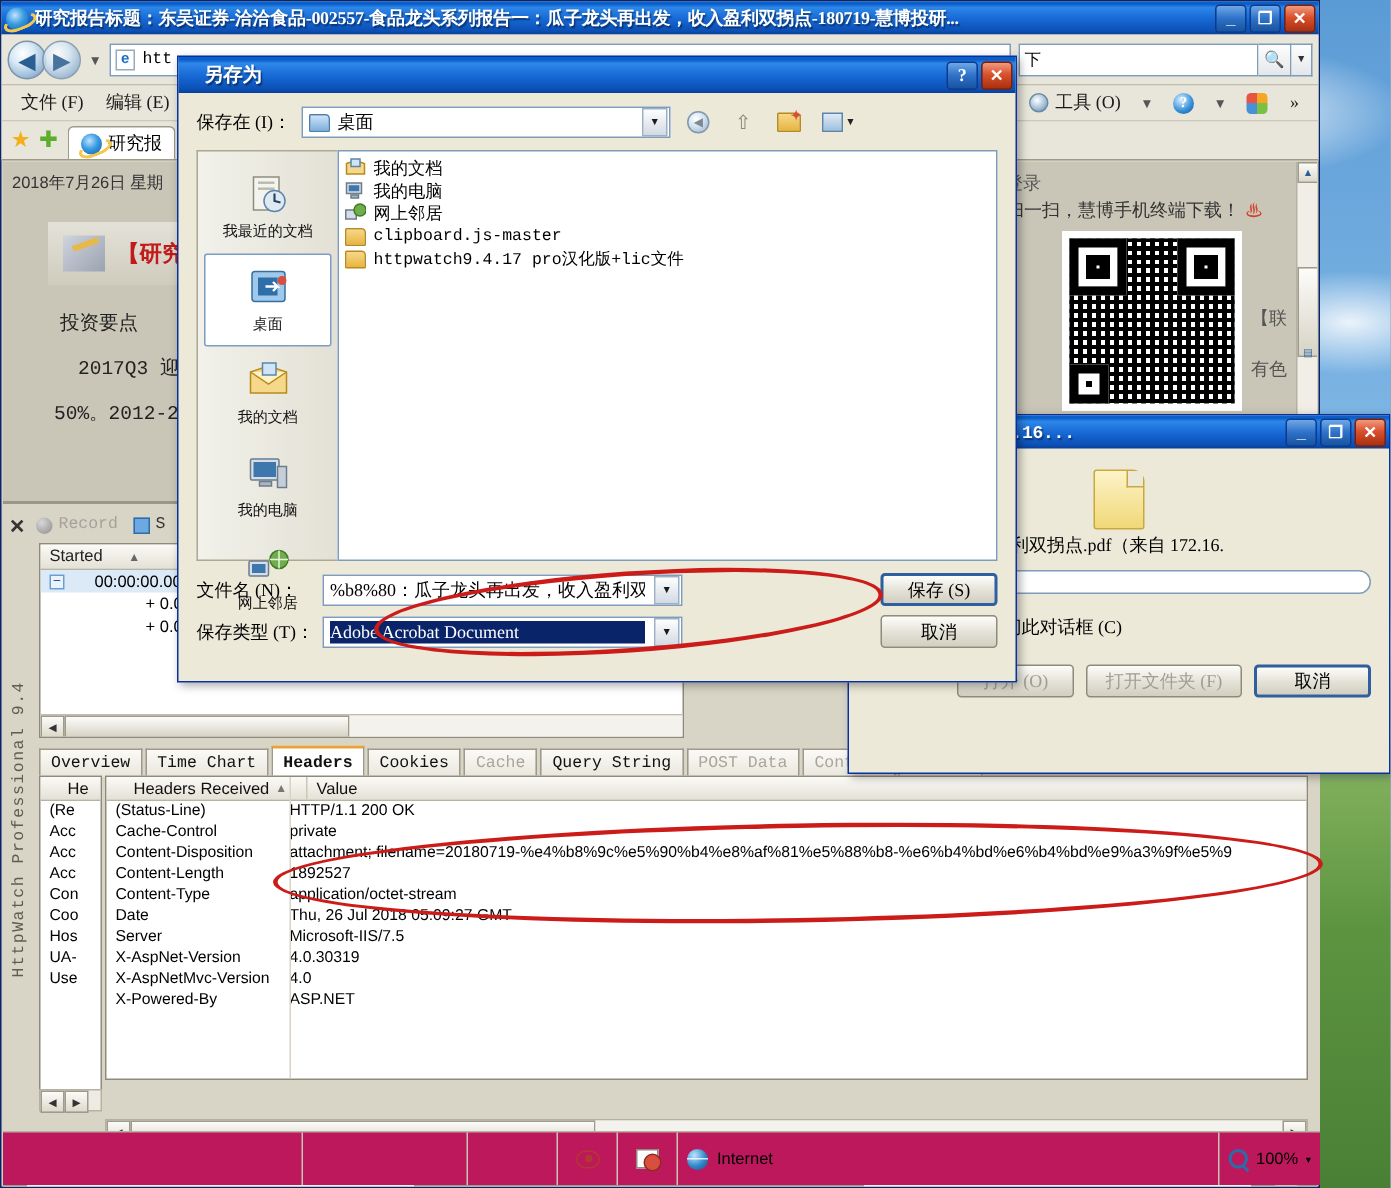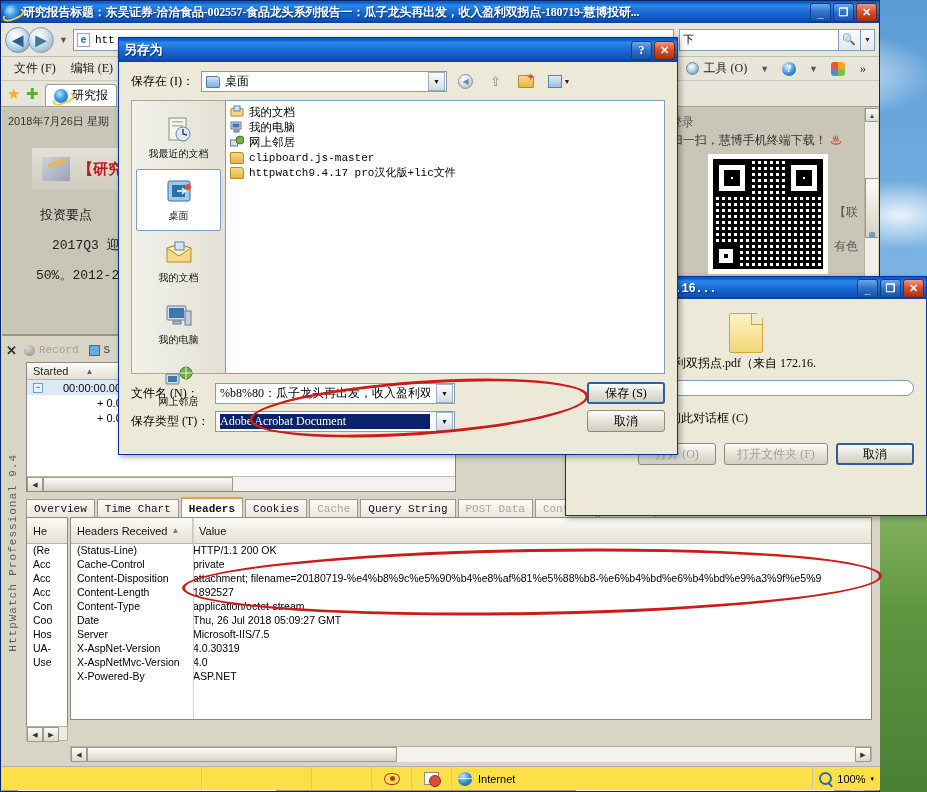--- a/index.html
+++ b/index.html
@@ -249,58 +249,58 @@
   .hw-body{
     position:absolute;left:24px;top:181px;right:8px;height:224px;background:#fff;border:1px solid #8e8a7c;
     display:flex;
   }
   .hw-body-hidden{
     position:absolute;left:24px;top:181px;width:42px;height:224px;background:#fff;border:1px solid #8e8a7c;
     overflow:hidden;
   }
   .hdr-table{flex:1 1 auto;position:relative;overflow:hidden;}
   .hdr-head{
-    height:26px;background:linear-gradient(to bottom,#fbfaf6,#e4e1d6);border-bottom:1px solid #b7b3a5;
-    display:flex;align-items:center;font-size:11px;color:#111;
+    height:16px;background:linear-gradient(to bottom,#fbfaf6,#e4e1d6);border-bottom:1px solid #b7b3a5;
+    display:flex;align-items:center;font-size:11px;color:#111;padding-left:12px;
   }
   .hdr-head .hc{display:flex;align-items:center;gap:4px;padding:0 6px;height:100%;border-right:1px solid #cac6b8;}
   .hdr-row{display:flex;height:14px;align-items:flex-start;font-size:10.5px;color:#000;}
   .hdr-row .k{width:122px;padding-left:6px;white-space:nowrap;overflow:hidden;}
   .hdr-row .v{flex:1 1 auto;white-space:nowrap;overflow:hidden;font-family:"Liberation Sans",sans-serif;}
   .hdr-col-sep{position:absolute;left:122px;top:0;bottom:0;width:1px;background:#d7d3c5;}
   .hw-body-hs{
     position:absolute;left:24px;bottom:6px;right:8px;height:15px;background:#eeebe3;border:1px solid #b6b2a3;display:flex;
   }
   .split-hs{
     position:absolute;left:24px;top:390px;width:42px;height:15px;background:#eeebe3;border:1px solid #b6b2a3;display:flex;
   }
   
   #statusbar{
-    position:absolute;left:1px;bottom:1px;width:878px;height:24px;background:#fde047;
+    position:absolute;left:1px;bottom:1px;width:878px;height:36px;background:#be185d;
     border-top:1px solid #b6b2a3;display:flex;align-items:center;font-size:11px;
   }
   .sb-cell{height:100%;border-right:1px solid #c9c5b6;display:flex;align-items:center;padding:0 6px;}
   .sb-grow{flex:1 1 auto;}
   .globe{width:14px;height:14px;border-radius:50%;
     background:radial-gradient(circle at 35% 30%,#bfe5ff,#2e86c8 55%,#10558f);position:relative;}
   .globe:after{content:"";position:absolute;left:0;top:6px;width:14px;height:3px;border-top:1px solid rgba(255,255,255,.8);}
   .blk{width:15px;height:13px;border:1px solid #8d8a7e;background:#fff;position:relative;}
   .blk:after{content:"";position:absolute;right:-3px;bottom:-3px;width:10px;height:10px;border-radius:50%;
     background:#d94f3d;border:1px solid #8d2c1e;}
   .eye{width:16px;height:12px;border-radius:50%/60%;border:1.5px solid #b03a2e;position:relative;}
   .eye:after{content:"";position:absolute;left:5px;top:2px;width:5px;height:5px;border-radius:50%;background:#b03a2e;}
   .zoomico{width:13px;height:13px;border-radius:50%;border:2px solid #2b6ca8;position:relative;}
   .zoomico:after{content:"";position:absolute;right:-3px;bottom:-3px;width:5px;height:2px;background:#2b6ca8;transform:rotate(45deg);}
 
   
   #saveas{
     position:absolute;left:118px;top:37px;width:560px;height:418px;
     background:#ece9d8;border:1px solid #0831a0;box-shadow:2px 2px 6px rgba(0,0,0,.35);
   }
-  #saveas .titlebar{height:24px;font-size:13px;padding-left:5px;}
+  #saveas .titlebar{height:24px;font-size:13px;padding-left:17px;}
   .dlg-help{
     width:21px;height:19px;border:1px solid #0d3b8c;border-radius:3px;
     background:linear-gradient(to bottom,#6fa8e8,#2f72c9 48%,#17539f);color:#fff;
     font-size:12px;font-weight:bold;display:flex;align-items:center;justify-content:center;cursor:pointer;
   }
   .sa-row{display:flex;align-items:center;gap:7px;padding:9px 12px 4px 12px;}
   .sa-label{font-size:12px;font-family:"Liberation Serif",serif;white-space:nowrap;}
   .combo{
     height:21px;background:#fff;border:1px solid #7f9db9;display:flex;align-items:center;
     gap:5px;padding:0 0 0 4px;font-size:12px;

